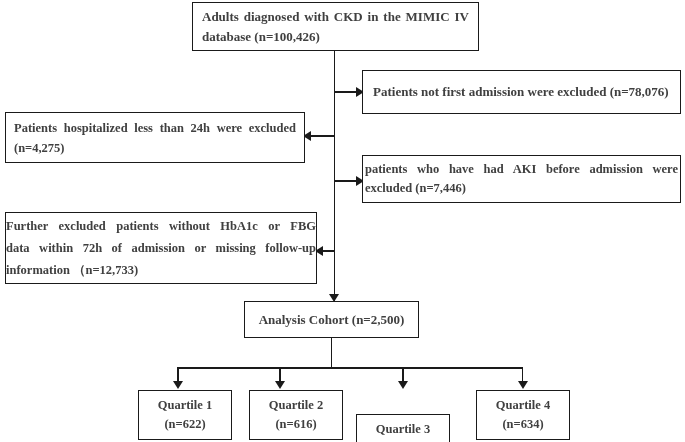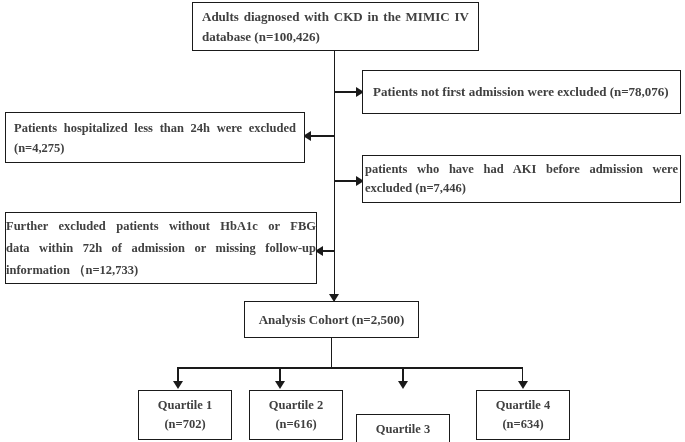--- a/index.html
+++ b/index.html
@@ -178,21 +178,21 @@
     <span class="line">data within 72h of admission or missing follow-up</span>
     <span class="line last">information （n=12,733)</span>
   </div>
 
   <div class="node" id="node-cohort">
     <span class="line">Analysis Cohort (n=2,500)</span>
   </div>
 
   <div class="node quartile" id="node-q1">
     <span class="line">Quartile 1</span>
-    <span class="line">(n=702)</span>
+    <span class="line">(n=622)</span>
   </div>
 
   <div class="node quartile" id="node-q2">
     <span class="line">Quartile 2</span>
     <span class="line">(n=616)</span>
   </div>
 
   <div class="node quartile" id="node-q3">
     <span class="line">Quartile 3</span>
     <span class="line">(n=628)</span>

